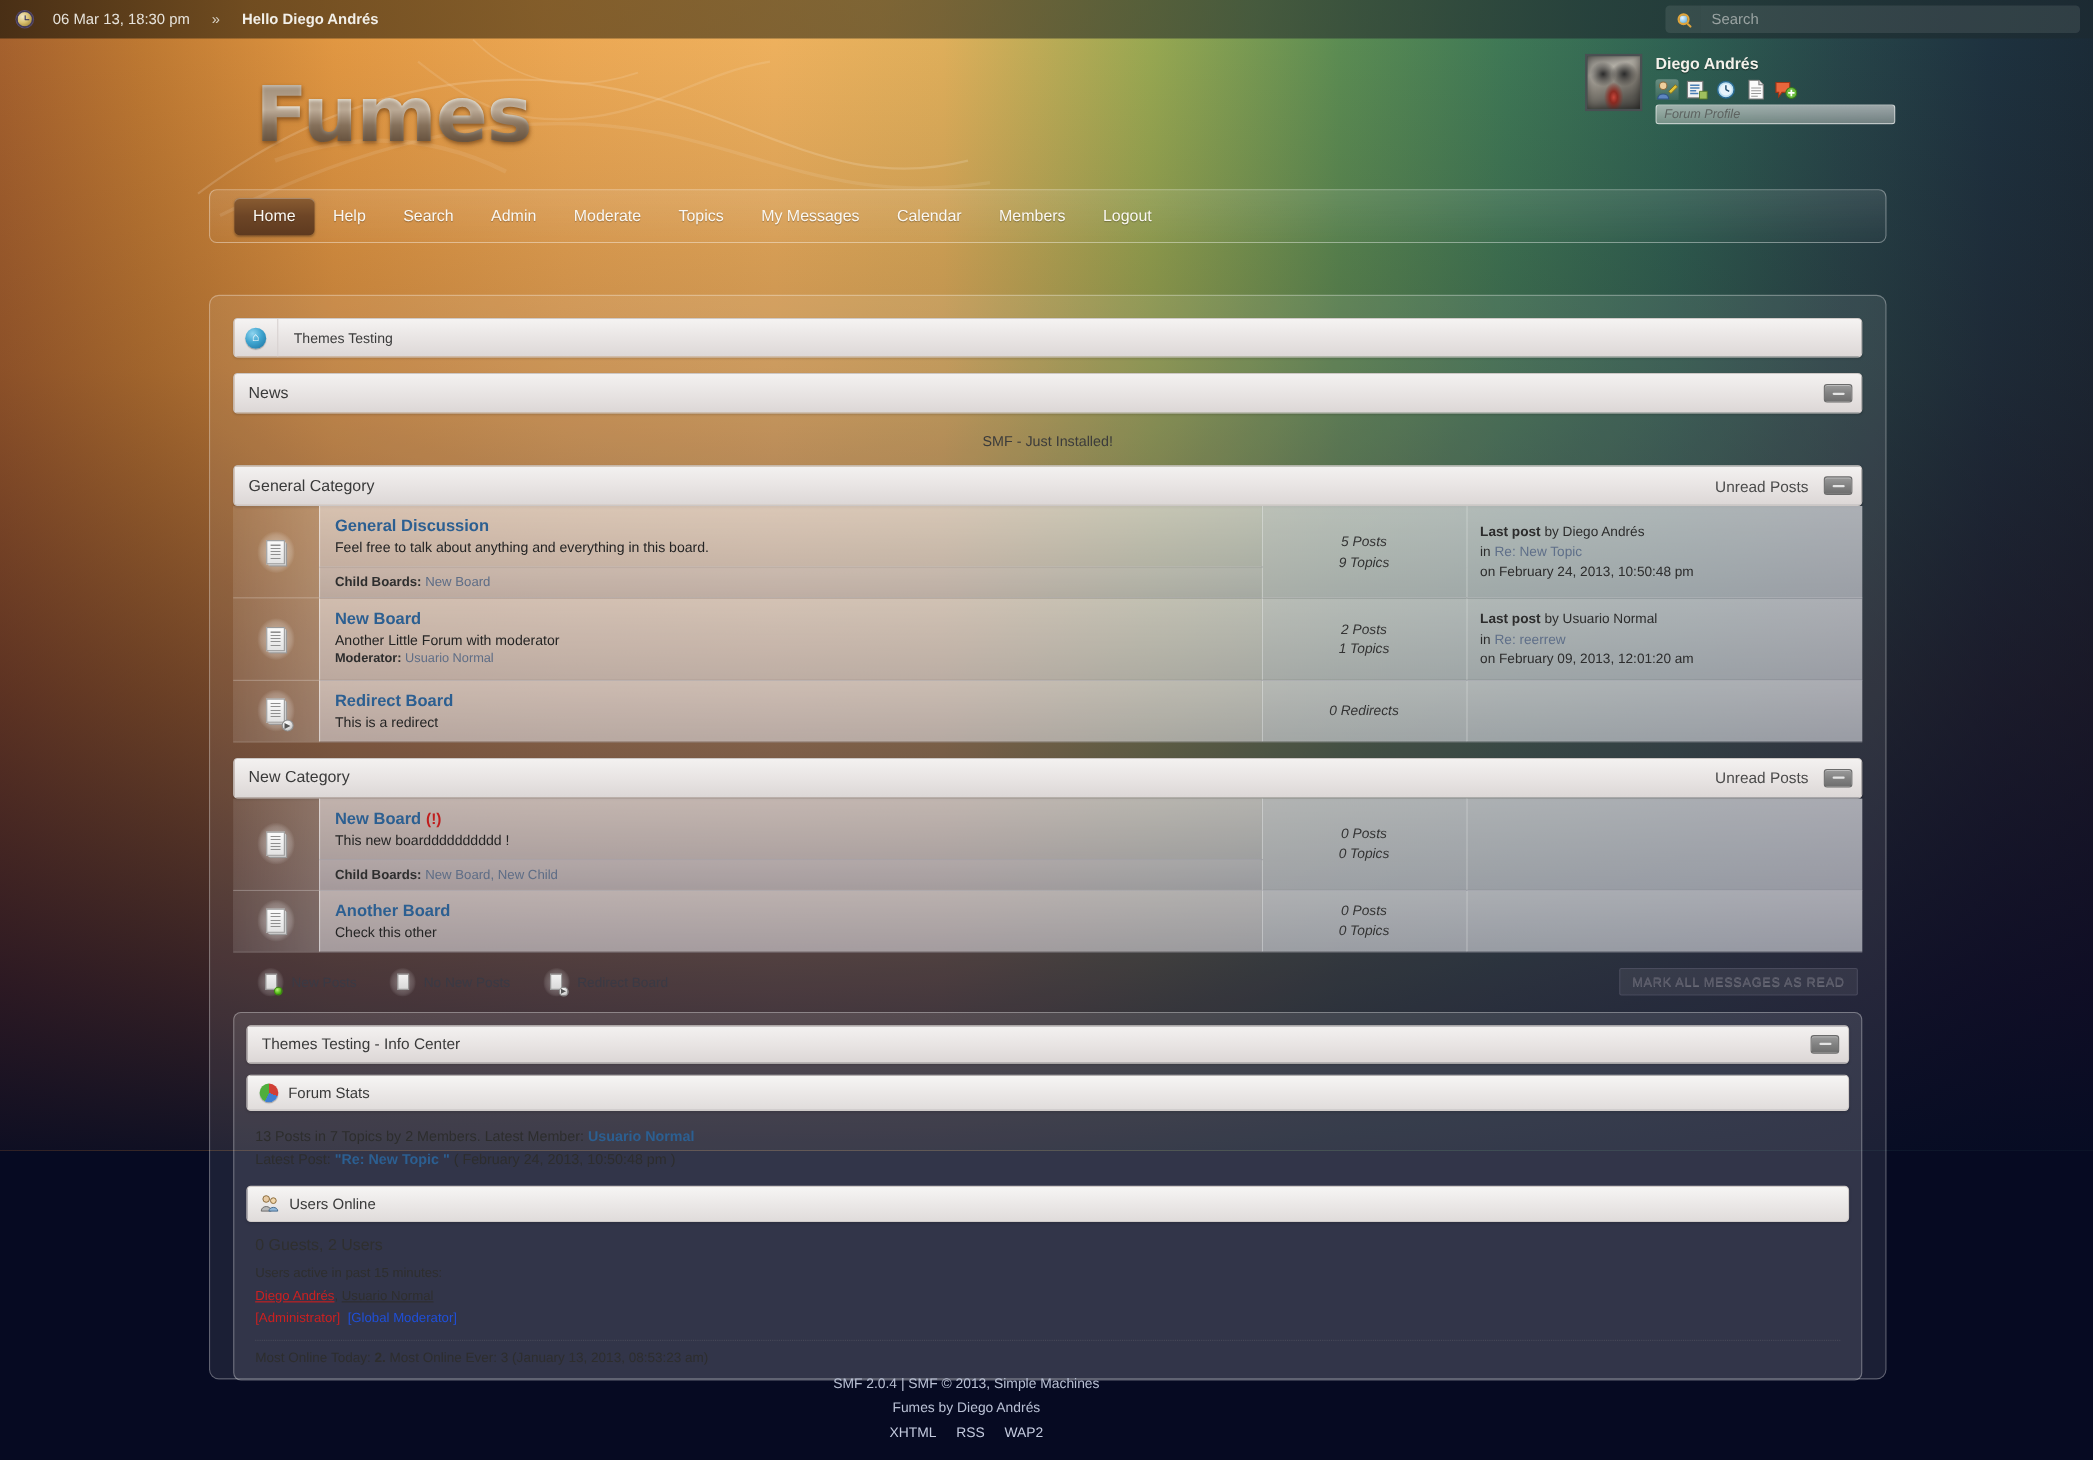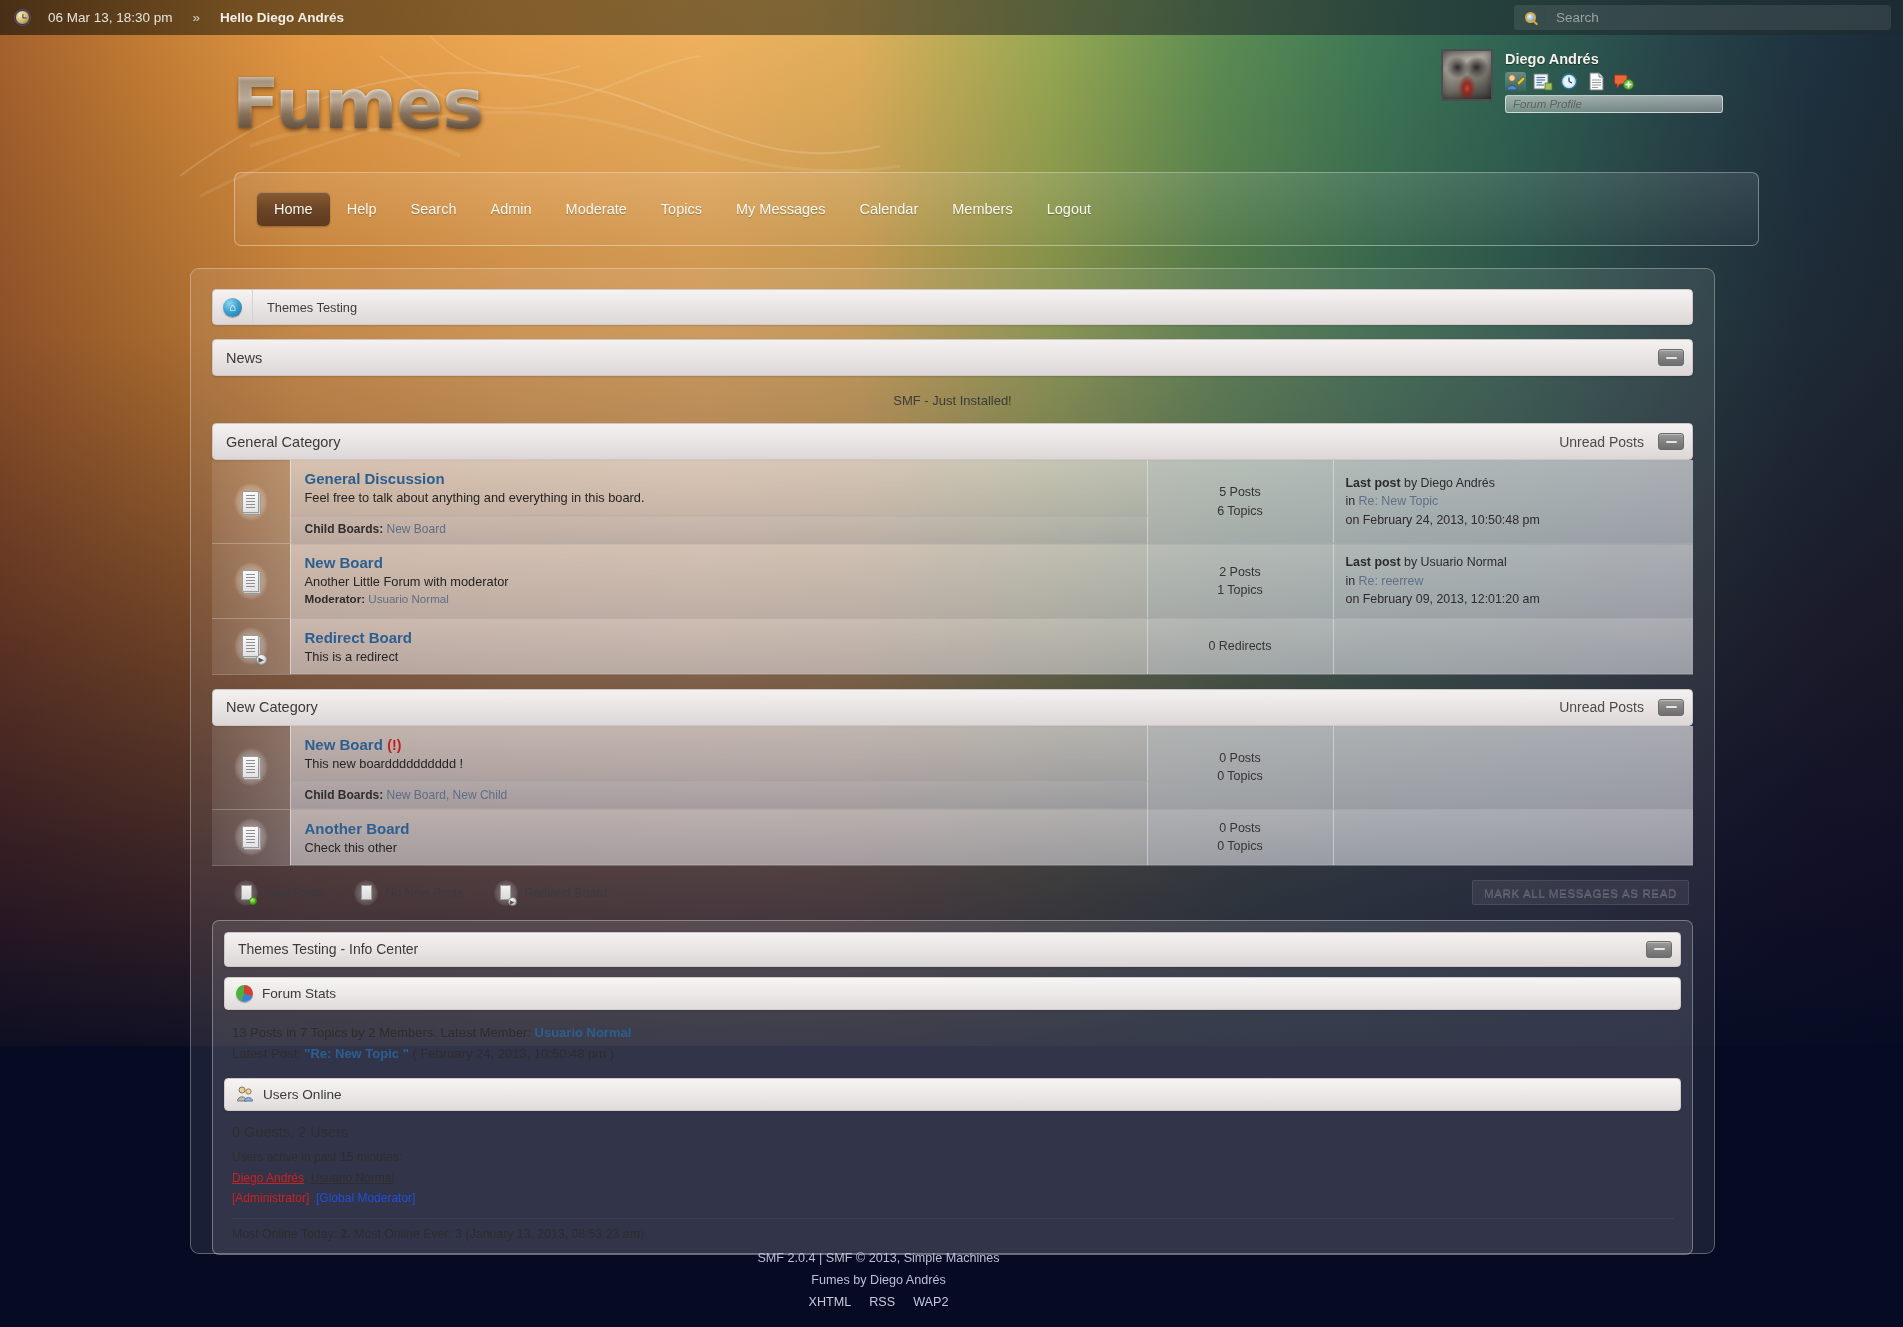--- a/index.html
+++ b/index.html
@@ -174,26 +174,25 @@
     width: 218px; height: 18px;
     background: linear-gradient(to bottom, rgba(230,230,230,.62), rgba(190,195,190,.50));
     border: 1px solid rgba(255,255,255,.55);
     border-radius: 3px;
     font-style: italic; font-size: 11.5px; color: #5d6360;
     padding: 1px 7px; line-height: 15px;
   }
 
   
   #navwrap {
-    position:absolute; left: 190px; top: 172px; width: 1525px; height: 74px;
+    position:absolute; left: 190px; top: 172px; width: 1525px; height: 49px;
     border: 1px solid rgba(255,255,255,.35);
     border-radius: 7px;
     background: linear-gradient(to bottom, rgba(255,255,255,.10), rgba(255,255,255,.02));
     z-index: 20;
-    margin-left: 44px;
   }
   #nav { display:flex; align-items:center; height: 100%; padding-left: 22px; gap: 0; }
   .nav-item {
     color: #fbf8f2; font-size: 14.5px; text-decoration:none;
     padding: 9px 17px; border-radius: 5px;
     text-shadow: 0 1px 1px rgba(0,0,0,.28);
     white-space: nowrap;
   }
   .nav-item.active {
     background: linear-gradient(to bottom, #8a5c31 0%, #6d4526 48%, #5e3a1f 100%);
@@ -277,21 +276,21 @@
     border-left: 1px solid rgba(255,255,255,.45);
     border-bottom: 1px solid rgba(170,170,180,.45);
     padding: 10px 0 10px 14px;
     vertical-align: top;
   }
   .stats-cell {
     width: 186px; text-align:center; font-size: 12.5px; color:#333;
     background: linear-gradient(to bottom, rgba(228,228,232,.68), rgba(208,210,216,.66));
     border-left: 1px solid rgba(255,255,255,.40);
     border-bottom: 1px solid rgba(170,170,180,.45);
-    vertical-align: middle; line-height: 1.45;
+    vertical-align: middle; line-height: 1.45; font-style: italic;
   }
   .last-cell {
     width: 360px; font-size: 12.4px; color:#2c2c2c;
     background: linear-gradient(to bottom, rgba(228,228,232,.68), rgba(208,210,216,.66));
     border-left: 1px solid rgba(255,255,255,.40);
     border-bottom: 1px solid rgba(170,170,180,.45);
     padding: 9px 0 9px 12px; vertical-align: middle; line-height: 1.5;
   }
   .child-cell {
     background: linear-gradient(to bottom, rgba(226,224,230,.62), rgba(212,211,219,.60));
@@ -570,21 +569,21 @@
         <div class="bicon">
               <span class="page-glyph"></span>
             </div>
       </td>
       <td class="info-cell">
         <a class="board-name" href="#">General Discussion</a>
         <div class="board-desc">Feel free to talk about anything and everything in this board.</div>
       </td>
       <td class="stats-cell" rowspan="2">
         <div>5 Posts</div>
-        <div>6 Topics</div>
+        <div>9 Topics</div>
       </td>
       <td class="last-cell" rowspan="2">
         <div><span class="lp-strong">Last post</span>
           <span>by Diego Andrés</span></div>
         <div><span>in</span>
           <a class="lp-link" href="#">Re: New Topic</a></div>
         <div>on February 24, 2013, 10:50:48 pm</div>
       </td>
     </tr>
     <tr>

